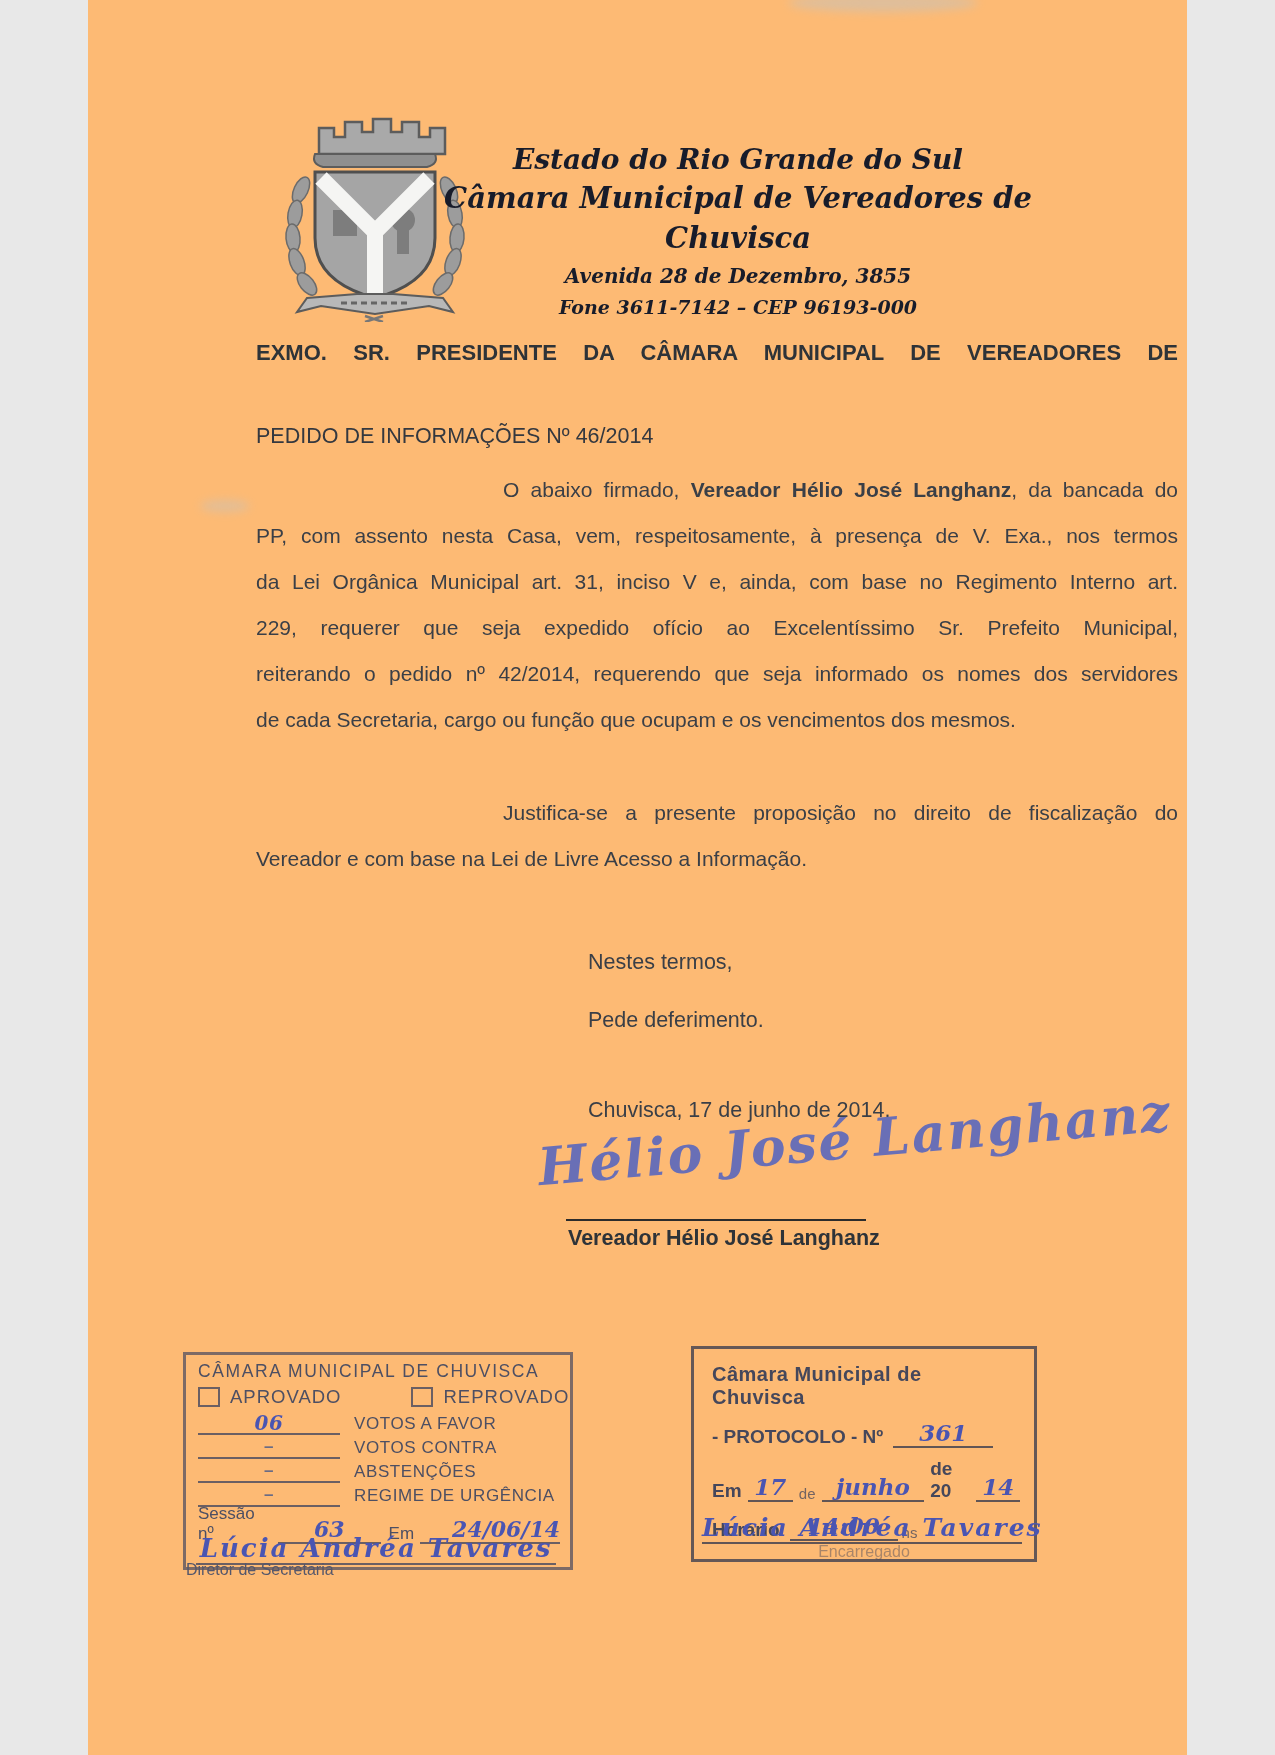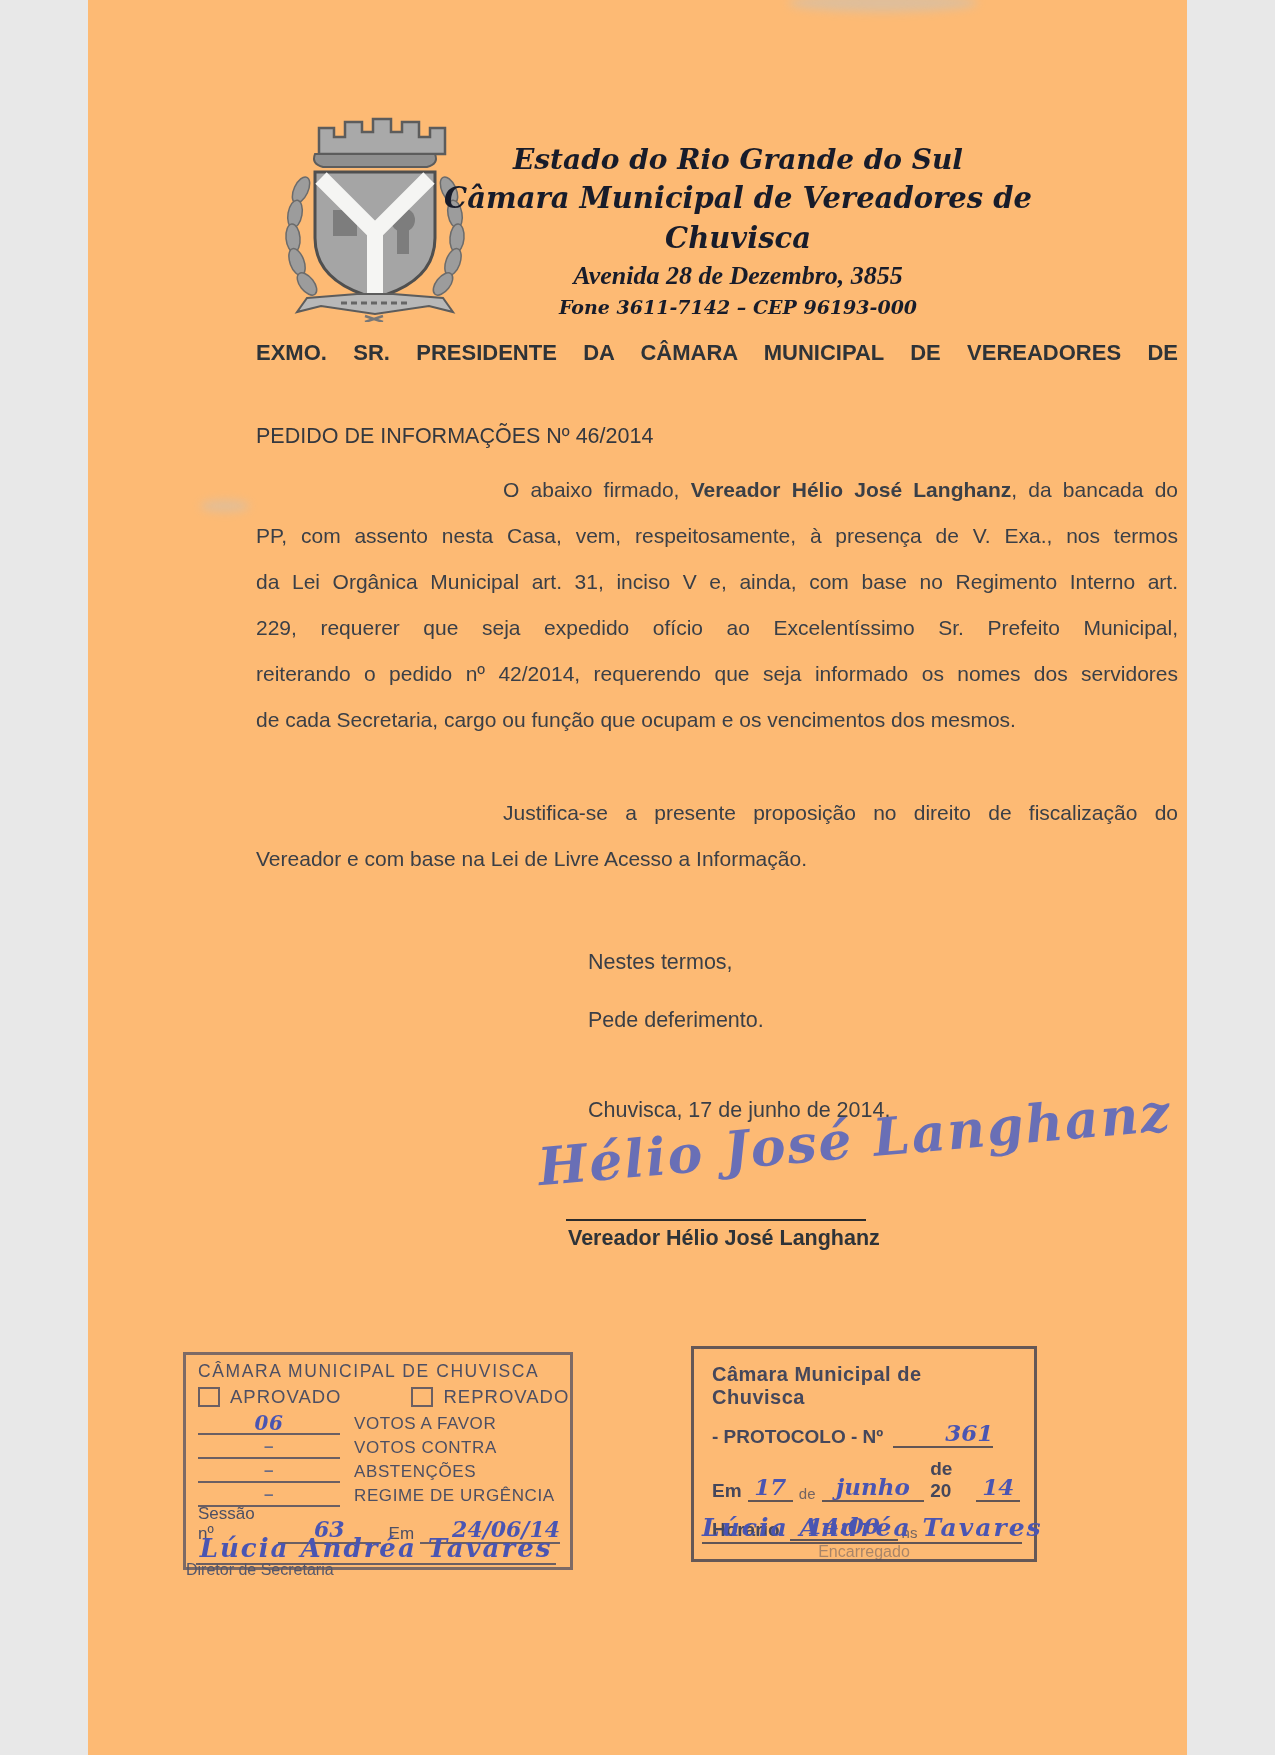--- a/index.html
+++ b/index.html
@@ -9,21 +9,21 @@
     background:#fdba74; overflow:hidden; color:#3a3f47;
   }
   
   .coat { position:absolute; left:183px; top:98px; width:208px; height:224px; }
   .letterhead {
     position:absolute; left:330px; top:142px; width:640px; text-align:center;
     font-family:"DejaVu Serif", serif; font-style:italic; font-weight:bold; color:#181c2a;
   }
   .lh-state { font-size:28px; line-height:36px; }
   .lh-org   { font-size:29px; line-height:40px; }
-  .lh-addr  { font-size:26px; line-height:36px;font-family:Liberation Serif, serif; }
+  .lh-addr  { font-size:20px; line-height:36px; }
   .lh-fone  { font-size:19px; line-height:26px; }
   
   .addressee {
     position:absolute; left:168px; top:332px; width:922px;
     font-weight:bold; font-size:22px; line-height:41px; color:#2e3338;
   }
   .jline { text-align:justify; text-align-last:justify; white-space:nowrap; }
   .jline-wrap { text-align:justify; text-align-last:justify; }
   .lline { text-align:left; }
   .subject { position:absolute; left:168px; top:424px; font-size:21.5px; color:#34383f; }
@@ -198,21 +198,21 @@
     <div class="sv-sig">
       <span class="hand">Lúcia Andréa Tavares</span>
     </div>
     <div class="sv-role">Diretor de Secretaria</div>
   </div>
 
   <div class="stamp stamp-proto">
     <div class="sp-title">Câmara Municipal de Chuvisca</div>
     <div class="sp-row">
       <span>- PROTOCOLO - Nº</span>
-      <span class="sp-blank" style="width:100px; margin-left:10px;text-align:right;"><span class="hand">361</span></span>
+      <span class="sp-blank" style="width:100px; margin-left:10px;"><span class="hand">361</span></span>
     </div>
     <div class="sp-row">
       <span>Em</span>
       <span class="sp-blank" style="width:52px; margin:0 6px;text-align:center;"><span class="hand">17</span></span>
       <span class="sp-label-sm">de</span>
       <span class="sp-blank" style="width:118px; margin:0 6px;"><span class="hand">junho</span></span>
       <span>de 20</span>
       <span class="sp-blank" style="width:50px; margin-left:4px;"><span class="hand">14</span></span>
     </div>
     <div class="sp-row">

